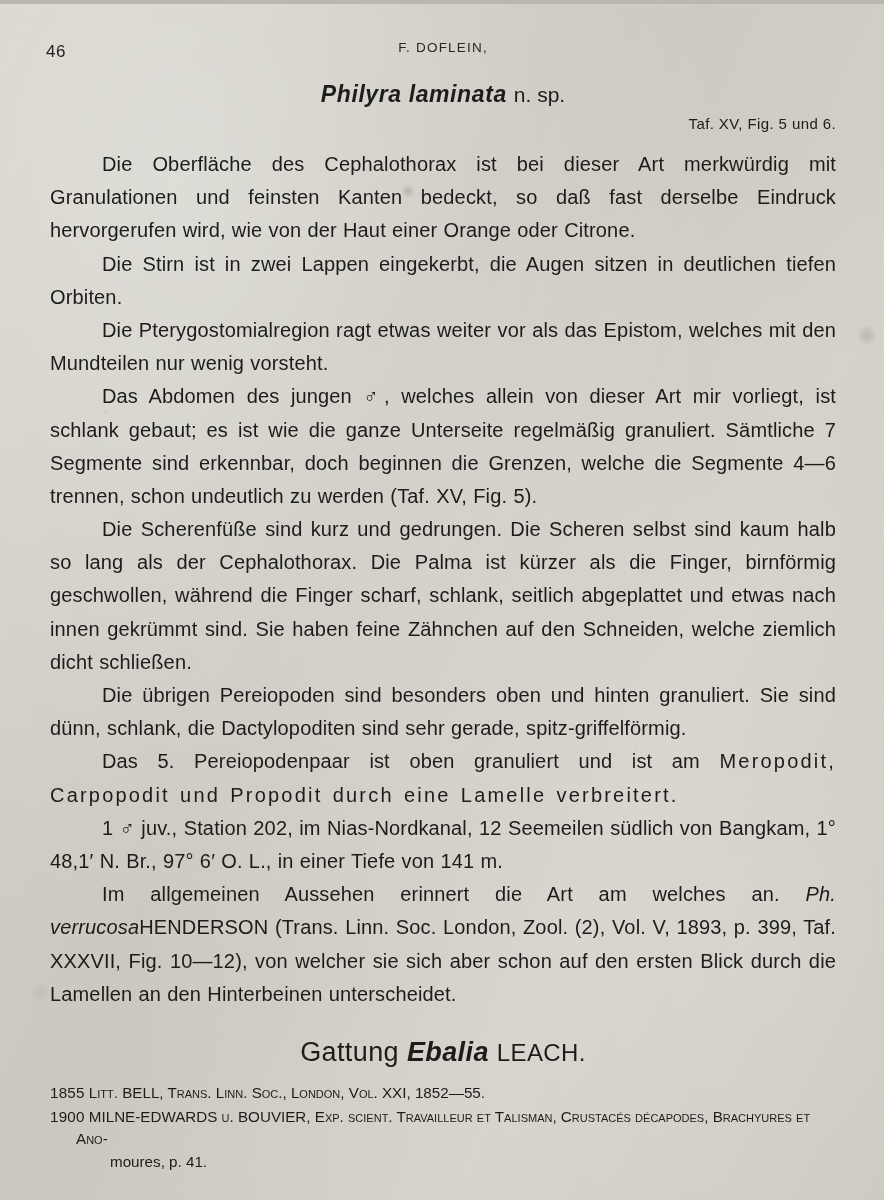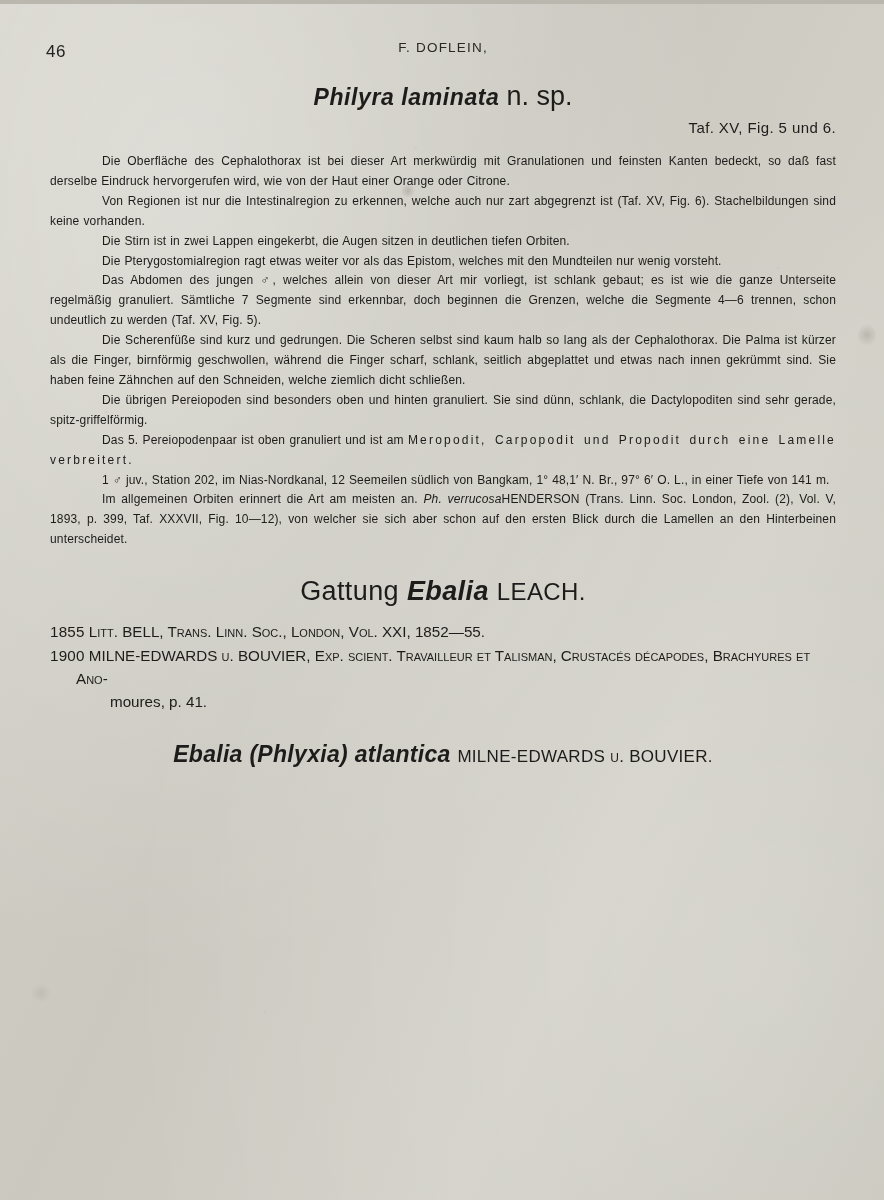--- a/index.html
+++ b/index.html
@@ -68,36 +68,36 @@
     text-align: center;
     font-size: 23px;
     font-weight: bold;
     font-style: italic;
     letter-spacing: .6px;
     margin: 26px 0 0 0;
   }
   h1.species .nsp {
     font-style: normal;
     font-weight: normal;
-    font-size: 27px;
+    font-size: 21px;
     letter-spacing: 0;
   }
   .plate-line {
     text-align: right;
     font-size: 15px;
     letter-spacing: .4px;
     margin: 7px 0 0 0;
   }
 
   .body-block {
     margin-top: 16px;
   }
   p.para {
     margin: 0 0 0 0;
-    font-size: 12px;
+    font-size: 20px;
     line-height: 1.66;
     text-align: justify;
     text-indent: 52px;
     letter-spacing: .15px;
     word-spacing: .5px;
   }
   .spaced {
     letter-spacing: 2.2px;
     word-spacing: 2.5px;
   }
@@ -156,36 +156,35 @@
     <div class="running-head sc">F. DOFLEIN,</div>
 
     <h1 class="species">
       <span>Philyra laminata</span>
       <span class="nsp">n. sp.</span>
     </h1>
     <div class="plate-line">Taf. XV, Fig. 5 und 6.</div>
 
     <div class="body-block">
       <p class="para">Die Oberfläche des Cephalothorax ist bei dieser Art merkwürdig mit Granulationen und feinsten Kanten bedeckt, so daß fast derselbe Eindruck hervorgerufen wird, wie von der Haut einer Orange oder Citrone.</p>
-      <p class="para">Von Regionen ist nur die Intestinalregion zu erkennen, welche auch nur zart abgegrenzt ist (Taf. XV, Fig. 6). Stachelbildungen sind keine vorhanden.</p>
       <p class="para">Die Stirn ist in zwei Lappen eingekerbt, die Augen sitzen in deutlichen tiefen Orbiten.</p>
       <p class="para">Die Pterygostomialregion ragt etwas weiter vor als das Epistom, welches mit den Mundteilen nur wenig vorsteht.</p>
       <p class="para">Das Abdomen des jungen ♂, welches allein von dieser Art mir vorliegt, ist schlank gebaut; es ist wie die ganze Unterseite regelmäßig granuliert. Sämtliche 7 Segmente sind erkennbar, doch beginnen die Grenzen, welche die Segmente 4—6 trennen, schon undeutlich zu werden (Taf. XV, Fig. 5).</p>
       <p class="para">Die Scherenfüße sind kurz und gedrungen. Die Scheren selbst sind kaum halb so lang als der Cephalothorax. Die Palma ist kürzer als die Finger, birnförmig geschwollen, während die Finger scharf, schlank, seitlich abgeplattet und etwas nach innen gekrümmt sind. Sie haben feine Zähnchen auf den Schneiden, welche ziemlich dicht schließen.</p>
       <p class="para">Die übrigen Pereiopoden sind besonders oben und hinten granuliert. Sie sind dünn, schlank, die Dactylopoditen sind sehr gerade, spitz-griffelförmig.</p>
 
       <p class="para">
         <span>Das 5. Pereiopodenpaar ist oben granuliert und ist am </span><span class="spaced">Meropodit, Carpopodit und Propodit durch eine Lamelle verbreitert.</span>
       </p>
 
 
       <p class="para">1 ♂ juv., Station 202, im Nias-Nordkanal, 12 Seemeilen südlich von Bangkam, 1° 48,1′ N. Br., 97° 6′ O. L., in einer Tiefe von 141 m.</p>
 
       <p class="para">
-        <span>Im allgemeinen Orbiten erinnert die Art am meisten an. </span><span class="ital">Ph. verrucosa</span><span class="sc">HENDERSON</span><span> (Trans. Linn. Soc. London, Zool. (2), Vol. V, 1893, p. 399, Taf. XXXVII, Fig. 10—12), von welcher sie sich aber schon auf den ersten Blick durch die Lamellen an den Hinterbeinen unterscheidet.</span>
+        <span>Im allgemeinen Aussehen erinnert die Art am welches an. </span><span class="ital">Ph. verrucosa</span><span class="sc">HENDERSON</span><span> (Trans. Linn. Soc. London, Zool. (2), Vol. V, 1893, p. 399, Taf. XXXVII, Fig. 10—12), von welcher sie sich aber schon auf den ersten Blick durch die Lamellen an den Hinterbeinen unterscheidet.</span>
       </p>
     </div>
 
     <h2 class="genus">
       <span>Gattung</span>
       <span class="gname">Ebalia</span>
       <span class="auth">LEACH.</span>
     </h2>
 
     <div class="refs">

